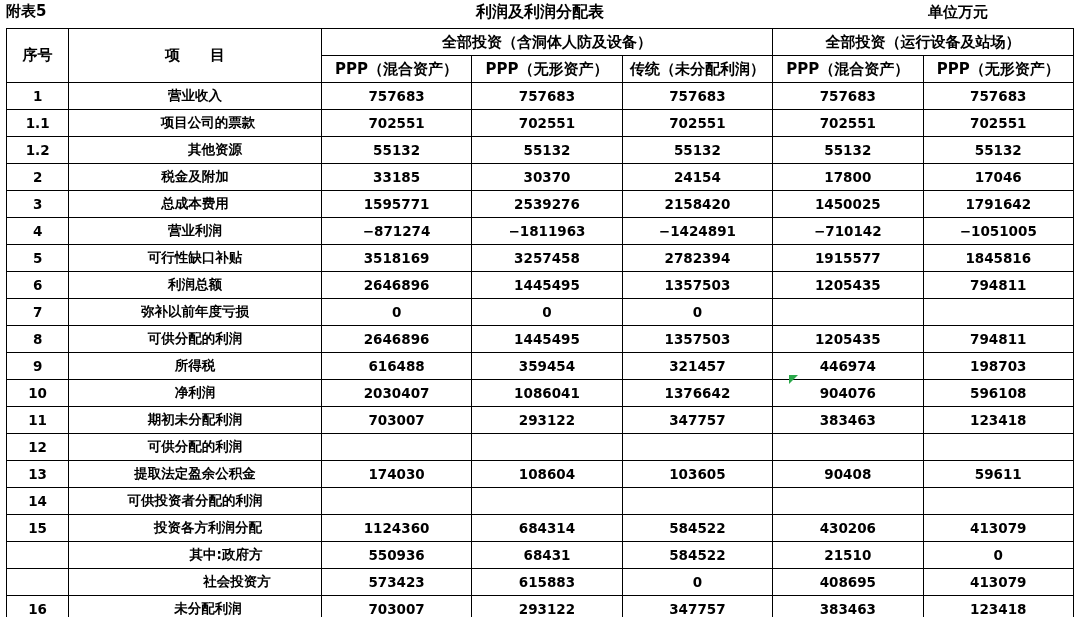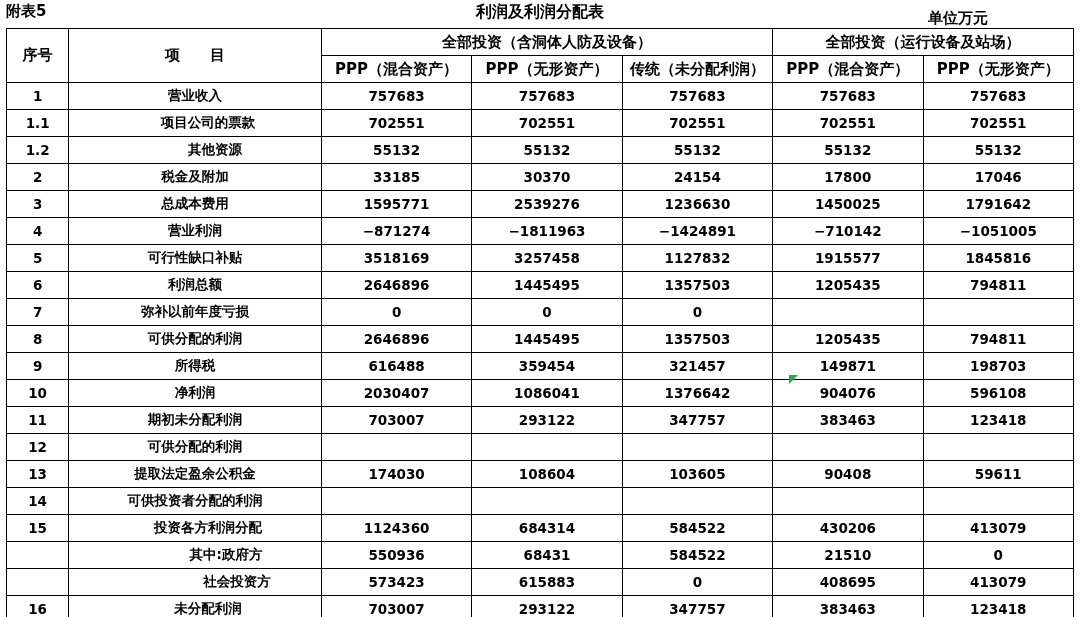--- a/index.html
+++ b/index.html
@@ -38,21 +38,21 @@
     left: 0;
     top: 2px;
     width: 1080px;
     text-align: center;
     font-size: 16px;
     font-weight: bold;
   }
   .doc-unit {
     position: absolute;
     right: 92px;
-    top: 9px;
+    top: 3px;
     font-size: 15px;
     font-weight: bold;
   }
   table.main {
     border-collapse: collapse;
     width: 1068px;
     margin-left: 6px;
     table-layout: fixed;
   }
   table.main td, table.main th {
@@ -163,39 +163,39 @@
           <td>30370</td>
           <td>24154</td>
           <td>17800</td>
           <td>17046</td>
         </tr>
         <tr>
           <td>3</td>
           <td class="item-cell">总成本费用</td>
           <td>1595771</td>
           <td>2539276</td>
-          <td>1236630</td>
+          <td>2158420</td>
           <td>1450025</td>
           <td>1791642</td>
         </tr>
         <tr>
           <td>4</td>
           <td class="item-cell">营业利润</td>
           <td>−871274</td>
           <td>−1811963</td>
           <td>−1424891</td>
           <td>−710142</td>
           <td>−1051005</td>
         </tr>
         <tr>
           <td>5</td>
           <td class="item-cell">可行性缺口补贴</td>
           <td>3518169</td>
           <td>3257458</td>
-          <td>1127832</td>
+          <td>2782394</td>
           <td>1915577</td>
           <td>1845816</td>
         </tr>
         <tr>
           <td>6</td>
           <td class="item-cell">利润总额</td>
           <td>2646896</td>
           <td>1445495</td>
           <td>1357503</td>
           <td>1205435</td>
@@ -218,21 +218,21 @@
           <td>1357503</td>
           <td>1205435</td>
           <td>794811</td>
         </tr>
         <tr>
           <td>9</td>
           <td class="item-cell">所得税</td>
           <td>616488</td>
           <td>359454</td>
           <td>321457</td>
-          <td>149871</td>
+          <td>446974</td>
           <td>198703</td>
         </tr>
         <tr>
           <td>10</td>
           <td class="item-cell">净利润</td>
           <td>2030407</td>
           <td>1086041</td>
           <td>1376642</td>
           <td>904076</td>
           <td>596108</td>

